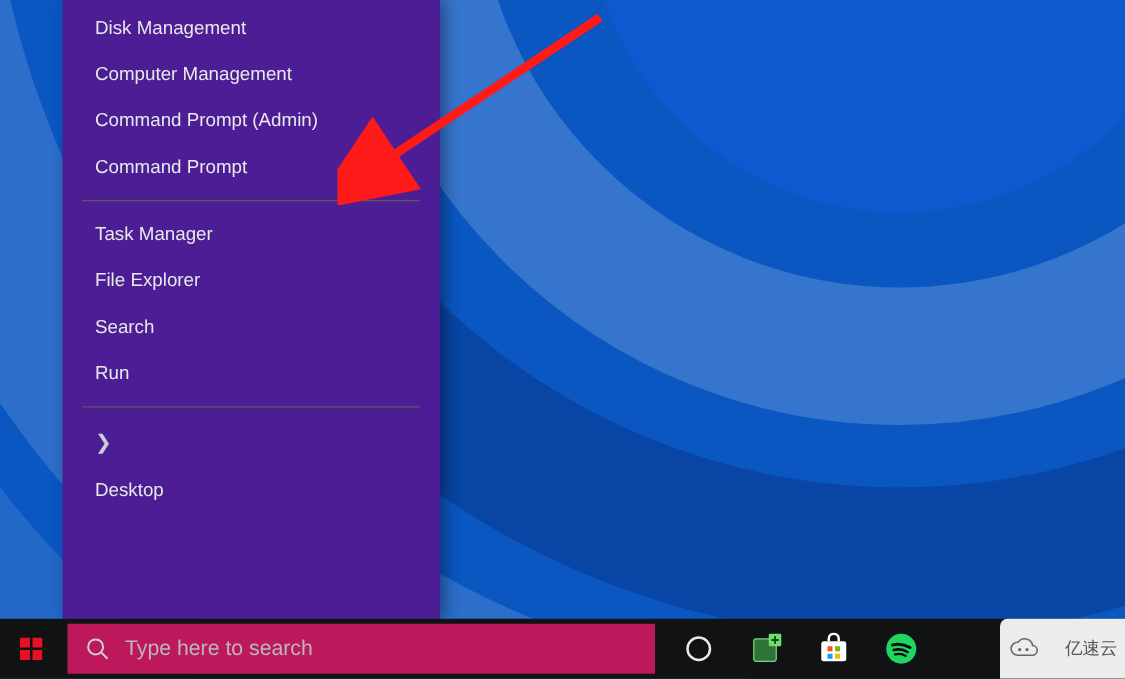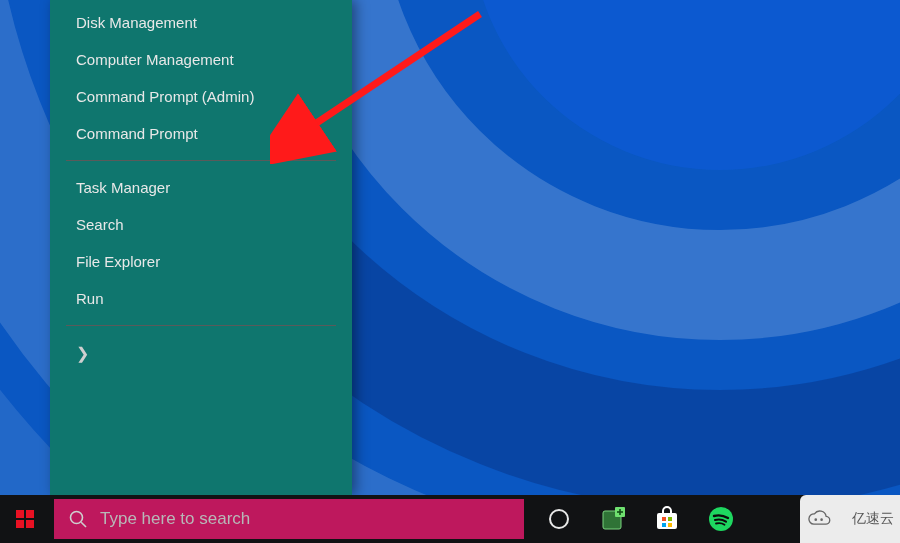--- a/index.html
+++ b/index.html
@@ -84,21 +84,21 @@
     cursor: pointer;
   }
 
   
   .winx {
     position: absolute;
     left: 50px;
     top: 0;
     bottom: 48px;
     width: 302px;
-    background: #0f766e;
+    background: #4c1d95;
     color: #e8e8e8;
     font-size: 15px;
     display: flex;
     flex-direction: column;
     padding: 4px 0 6px 0;
     box-shadow: 4px 0 12px rgba(0,0,0,.4);
   }
   .winx .item {
     padding: 10px 20px 10px 26px;
     display: flex;
@@ -164,33 +164,36 @@
   <div class="item">
     <span class="label">Command Prompt</span>
   </div>
 
   <div class="sep"></div>
 
   <div class="item">
     <span class="label">Task Manager</span>
   </div>
   <div class="item">
+    <span class="label">File Explorer</span>
+  </div>
+  <div class="item">
     <span class="label">Search</span>
   </div>
   <div class="item">
-    <span class="label">File Explorer</span>
-  </div>
-  <div class="item">
     <span class="label">Run</span>
   </div>
 
   <div class="sep"></div>
 
   <div class="item">
     <span class="chevron">❯</span>
+  </div>
+  <div class="item">
+    <span class="label">Desktop</span>
   </div>
 </div>
 
 <svg class="arrow-annot" width="230" height="160" viewBox="0 0 230 160">
   <defs>
     <marker id="ahead" markerWidth="14" markerHeight="14" refX="3" refY="5" orient="auto">
       <polygon points="0,0 12,5 0,10" fill="#ff1a1a"></polygon>
     </marker>
   </defs>
   <line x1="210" y1="10" x2="30" y2="130" stroke="#ff1a1a" stroke-width="7" marker-end="url(#ahead)"></line>

